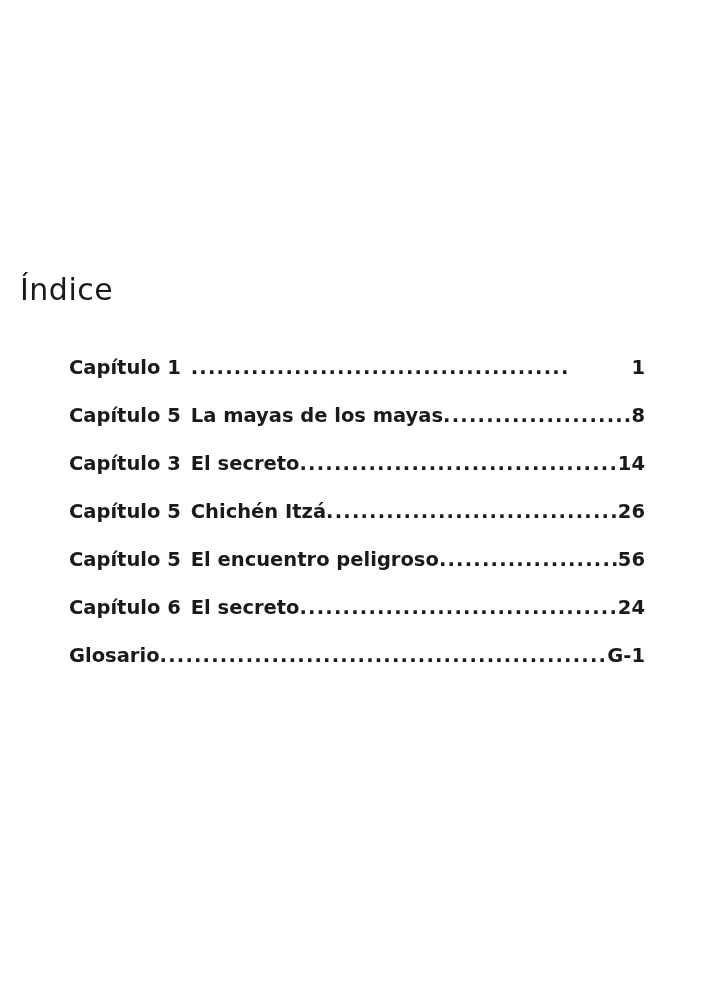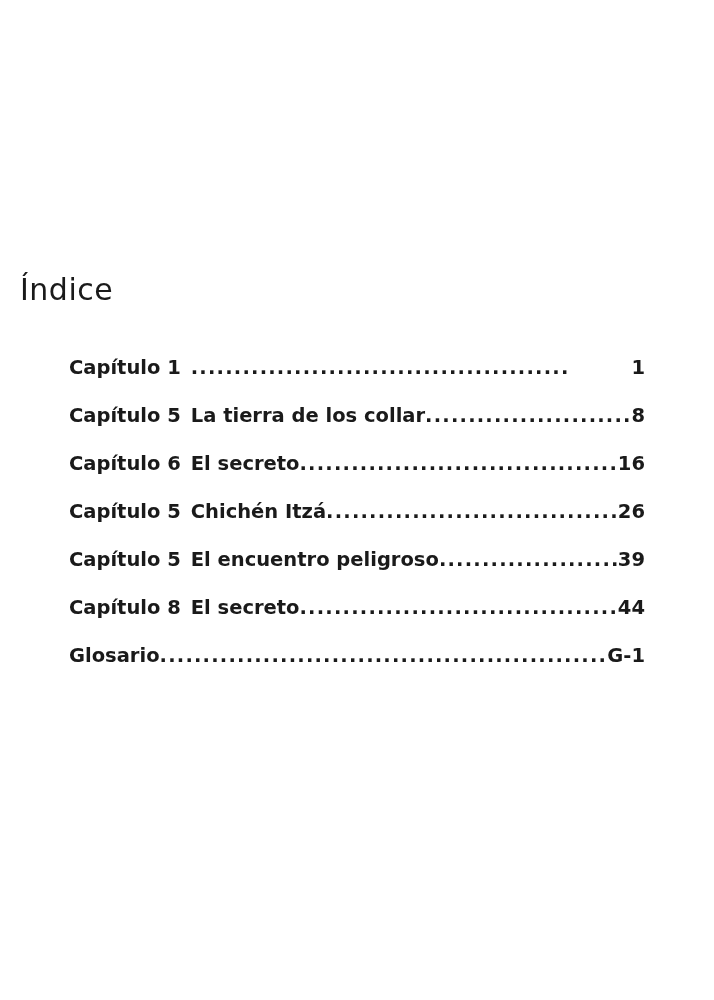--- a/index.html
+++ b/index.html
@@ -82,51 +82,51 @@
   <div class="toc-list">
 
     <div class="toc-row">
       <span class="toc-chapter">Capítulo 1</span>
       <span class="toc-dots">............................................</span>
       <span class="toc-page">1</span>
     </div>
 
     <div class="toc-row">
       <span class="toc-chapter">Capítulo 5</span>
-      <span class="toc-name">La tierra de los collar</span>
+      <span class="toc-name">La mayas de los mayas</span>
       <span class="toc-dots">.........................................</span>
       <span class="toc-page">8</span>
     </div>
 
     <div class="toc-row">
-      <span class="toc-chapter">Capítulo 6</span>
+      <span class="toc-chapter">Capítulo 3</span>
       <span class="toc-name">El secreto</span>
       <span class="toc-dots">..........................................................</span>
-      <span class="toc-page">16</span>
+      <span class="toc-page">14</span>
     </div>
 
     <div class="toc-row">
       <span class="toc-chapter">Capítulo 5</span>
       <span class="toc-name">Chichén Itzá</span>
       <span class="toc-dots">.................................................</span>
       <span class="toc-page">26</span>
     </div>
 
     <div class="toc-row">
       <span class="toc-chapter">Capítulo 5</span>
       <span class="toc-name">El encuentro peligroso</span>
       <span class="toc-dots">......................................</span>
-      <span class="toc-page">39</span>
+      <span class="toc-page">56</span>
     </div>
 
     <div class="toc-row">
-      <span class="toc-chapter">Capítulo 8</span>
+      <span class="toc-chapter">Capítulo 6</span>
       <span class="toc-name">El secreto</span>
       <span class="toc-dots">..........................................................</span>
-      <span class="toc-page">44</span>
+      <span class="toc-page">24</span>
     </div>
 
     <div class="toc-row no-chapter">
       <span class="toc-name">Glosario</span>
       <span class="toc-dots">................................................................</span>
       <span class="toc-page">G-1</span>
     </div>
 
   </div>
 </div>

